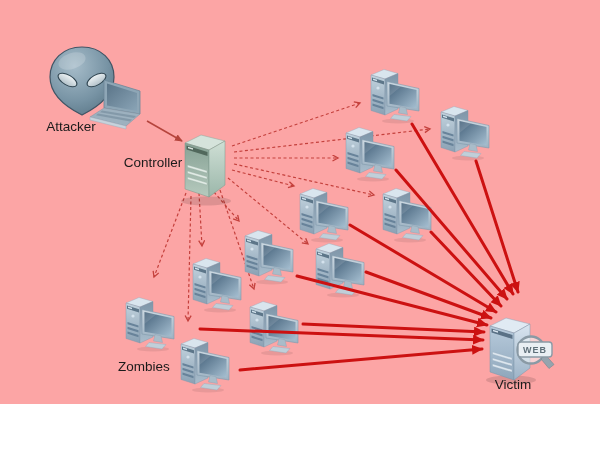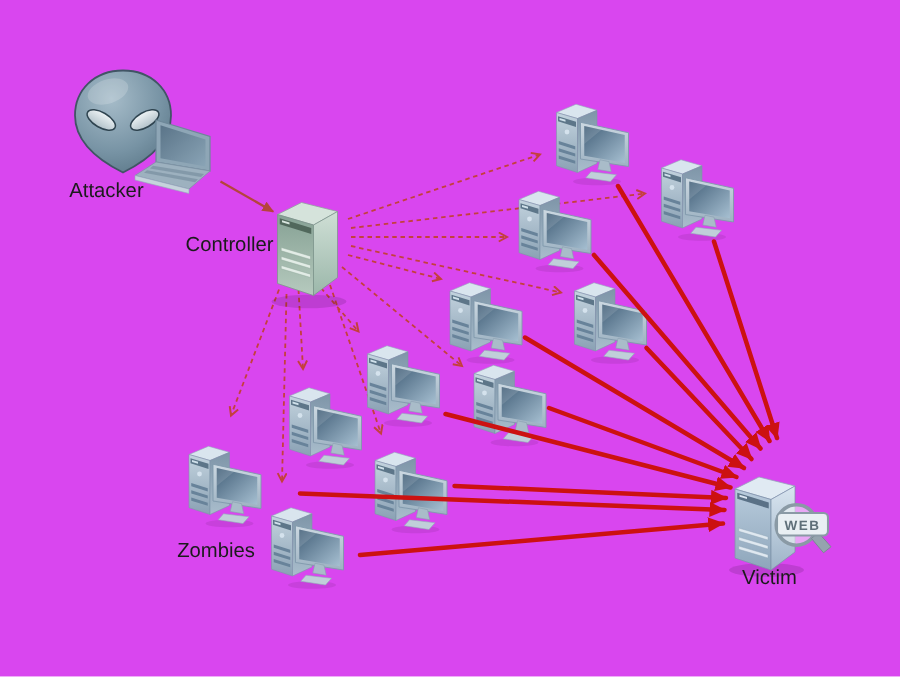--- a/index.html
+++ b/index.html
@@ -1,16 +1,16 @@
 <!DOCTYPE html>
 <html><head>
 <meta charset="utf-8">
 <style>
   html,body{margin:0;padding:0;background:#ffffff;}
-  #stage{position:relative;width:600px;height:451px;background:#d946ef;overflow:hidden;}
+  #stage{position:relative;width:600px;height:404px;background:#fca5a5;overflow:hidden;}
   svg{position:absolute;left:0;top:0;}
   text{font-family:"Liberation Sans", sans-serif;fill:#1b1b1b;}
   .node-label{font-size:13.5px;}
   .badge-label{font-size:9px;font-weight:bold;fill:#5f6f79;letter-spacing:1px;}
 </style>
 </head>
 <body>
 
 <div id="stage">
 <svg width="600" height="451" viewBox="0 0 600 451">

